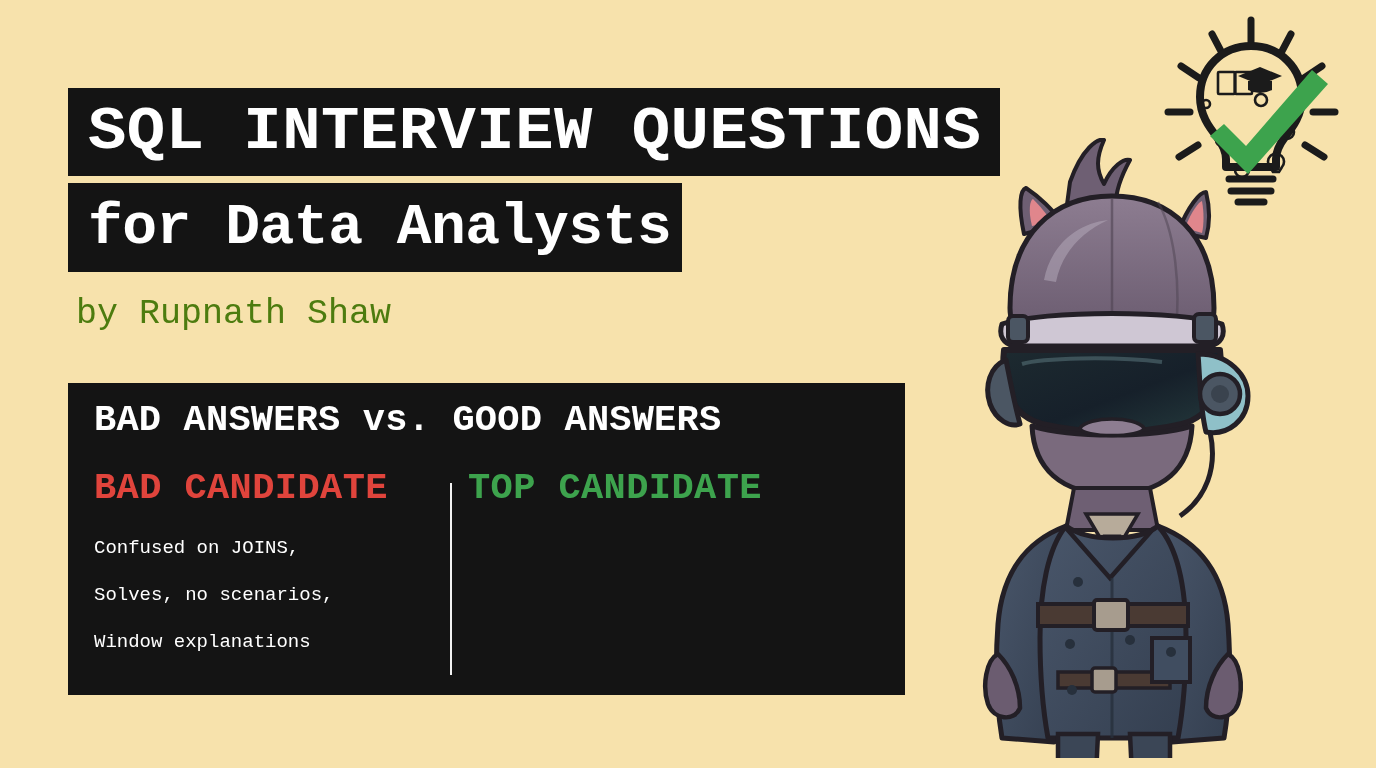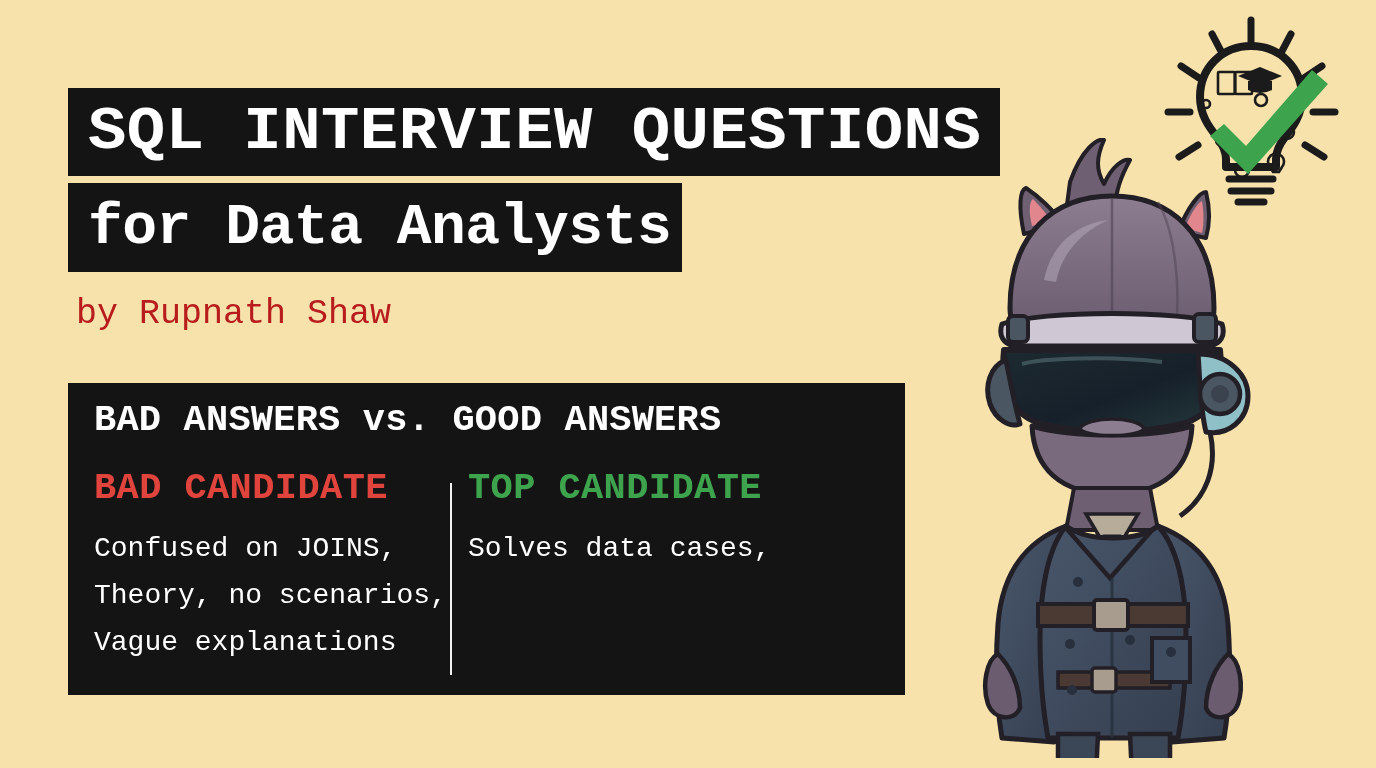--- a/index.html
+++ b/index.html
@@ -60,21 +60,21 @@
     text-align: center;
   }
 
   
   #byline {
     position: absolute;
     left: 76px;
     top: 294px;
     font-size: 35px;
     font-weight: normal;
-    color: #b91c1c;
+    color: #4d7c0f;
     white-space: nowrap;
     letter-spacing: 0px;
   }
 
   
   #compare-panel {
     position: absolute;
     left: 68px;
     top: 383px;
     width: 837px;
@@ -104,21 +104,21 @@
     font-size: 37px;
     font-weight: bold;
     letter-spacing: 0.4px;
     white-space: nowrap;
     margin-bottom: 16px;
   }
   #col-bad .col-title { color: #e0443c; }
   #col-top .col-title { color: #3da34d; }
   .col-line {
     color: #ffffff;
-    font-size: 28px;
+    font-size: 19px;
     font-weight: normal;
     line-height: 47px;
     white-space: nowrap;
   }
   #column-divider {
     position: absolute;
     left: 382px;
     top: 100px;
     width: 2px;
     height: 192px;
@@ -162,27 +162,26 @@
 
   <div id="compare-panel">
 
     <div id="compare-heading">BAD ANSWERS vs. GOOD ANSWERS</div>
 
     <div id="column-divider"></div>
 
     <div class="compare-col" id="col-bad">
       <div class="col-title">BAD CANDIDATE</div>
       <div class="col-line">Confused on JOINS,</div>
-      <div class="col-line">Theory, no scenarios,</div>
-      <div class="col-line">Vague explanations</div>
+      <div class="col-line">Solves, no scenarios,</div>
+      <div class="col-line">Window explanations</div>
     </div>
 
     <div class="compare-col" id="col-top">
       <div class="col-title">TOP CANDIDATE</div>
-      <div class="col-line">Solves data cases,</div>
     </div>
   </div>
 
   <div id="bulb-badge">
     <svg viewBox="0 0 208 198" xmlns="http://www.w3.org/2000/svg">
       <g stroke="#1b1b1b" stroke-width="7" stroke-linecap="round">
         <line x1="99" y1="8" x2="99" y2="30"></line>
         <line x1="60" y1="22" x2="70" y2="41"></line>
         <line x1="139" y1="22" x2="129" y2="41"></line>
         <line x1="29" y1="54" x2="47" y2="66"></line>

